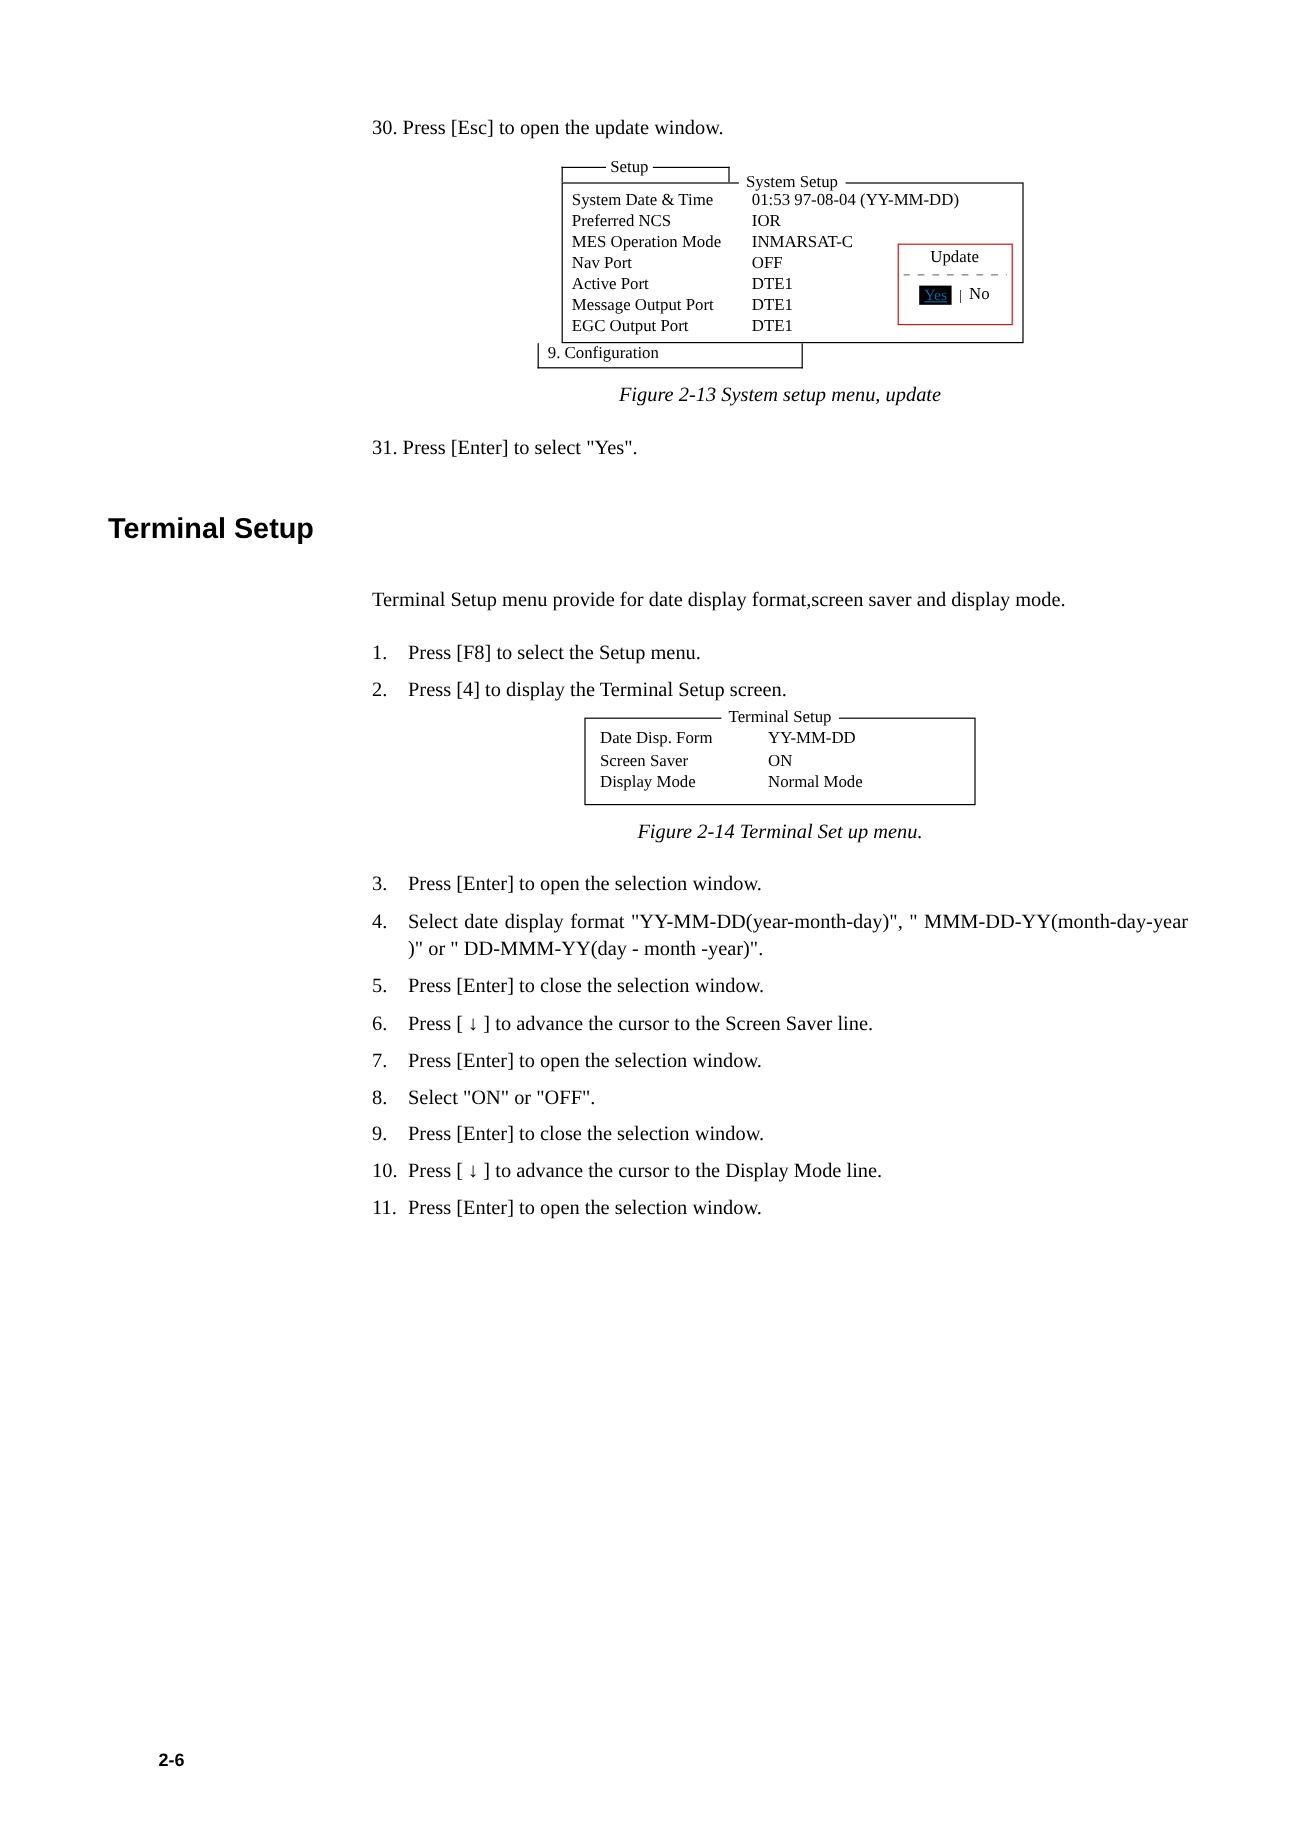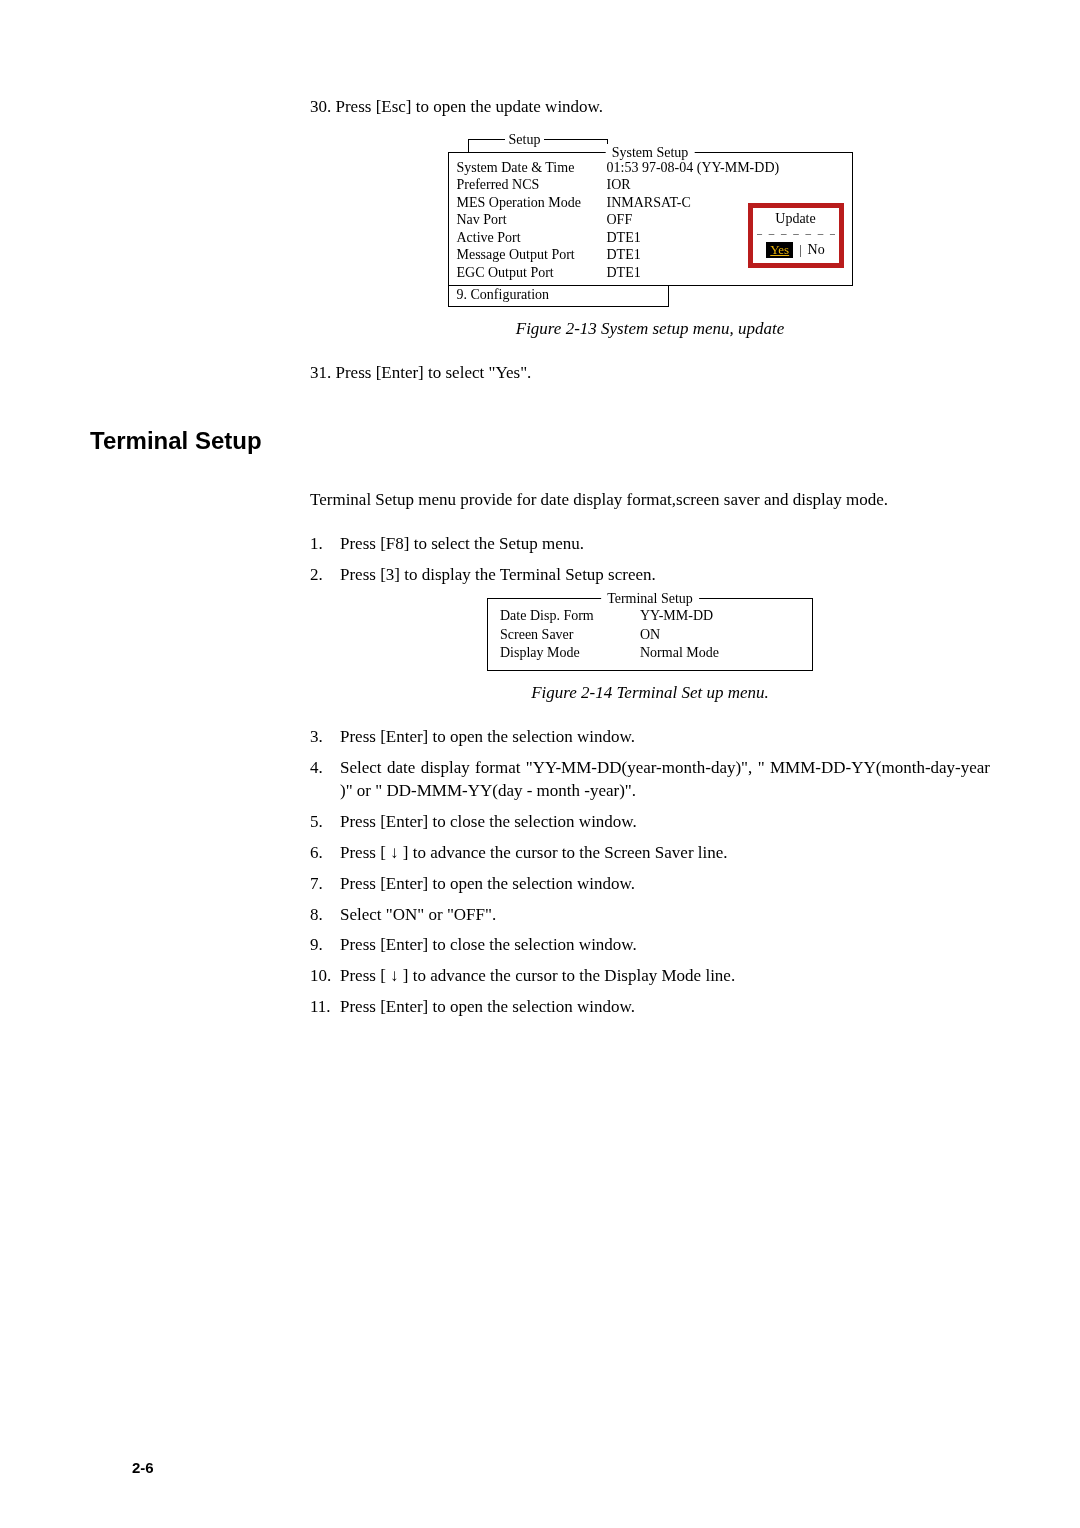--- a/index.html
+++ b/index.html
@@ -72,20 +72,21 @@
     font-size: 14px;
   }
   .setup-box-inner {
     height: 6px;
   }
   .system-setup-box {
     border: 1px solid #000;
     position: relative;
     padding: 6px 8px 4px 8px;
     background: #fff;
+    margin-left: 20px;
   }
   .system-setup-label {
     position: absolute;
     top: -9px;
     left: 50%;
     transform: translateX(-50%);
     background: #fff;
     padding: 0 6px;
     font-size: 14px;
   }
@@ -97,25 +98,25 @@
     width: 150px;
   }
   .ss-val {
     flex: 1;
   }
   .update-box {
     position: absolute;
     right: 8px;
     top: 50px;
     width: 96px;
-    border: 5px solid #b91c1c;
+    border: 1px solid #b91c1c;
     background: #fff;
     text-align: center;
     font-size: 14px;
-    padding: 2px 4px 4px 4px;
+    padding: 2px 4px 15px 4px;
     box-sizing: border-box;
   }
   .update-title {
     margin-bottom: 2px;
   }
   .update-divider {
     letter-spacing: 2px;
     font-size: 11px;
     line-height: 8px;
     margin: 2px 0 4px 0;
@@ -123,21 +124,21 @@
     white-space: nowrap;
   }
   .update-options {
     display: flex;
     justify-content: center;
     gap: 6px;
     align-items: center;
   }
   .yes-box {
     background: #000;
-    color: #eab308;
+    color: #0369a1;
     padding: 0 4px;
     font-size: 13px;
     text-decoration: underline;
   }
   .sep-bar {
     font-size: 12px;
   }
   .config-line {
     border: 1px solid #000;
     border-top: none;
@@ -256,21 +257,21 @@
 
   <div class="para">Terminal Setup menu provide for date display format,screen saver and display mode.</div>
 
   <div class="ol-block">
     <div class="li-row">
         <span class="li-num">1.</span>
         <span class="li-body">Press [F8]  to select the Setup menu.</span>
       </div>
     <div class="li-row">
         <span class="li-num">2.</span>
-        <span class="li-body">Press [3]  to display the Terminal Setup screen.</span>
+        <span class="li-body">Press [4]  to display the Terminal Setup screen.</span>
       </div>
   </div>
 
   <div class="term-diagram">
     <span class="term-label">Terminal Setup</span>
     <div class="term-row">
         <span class="term-key">Date Disp. Form</span>
         <span>YY-MM-DD</span>
       </div>
     <div class="term-row">

